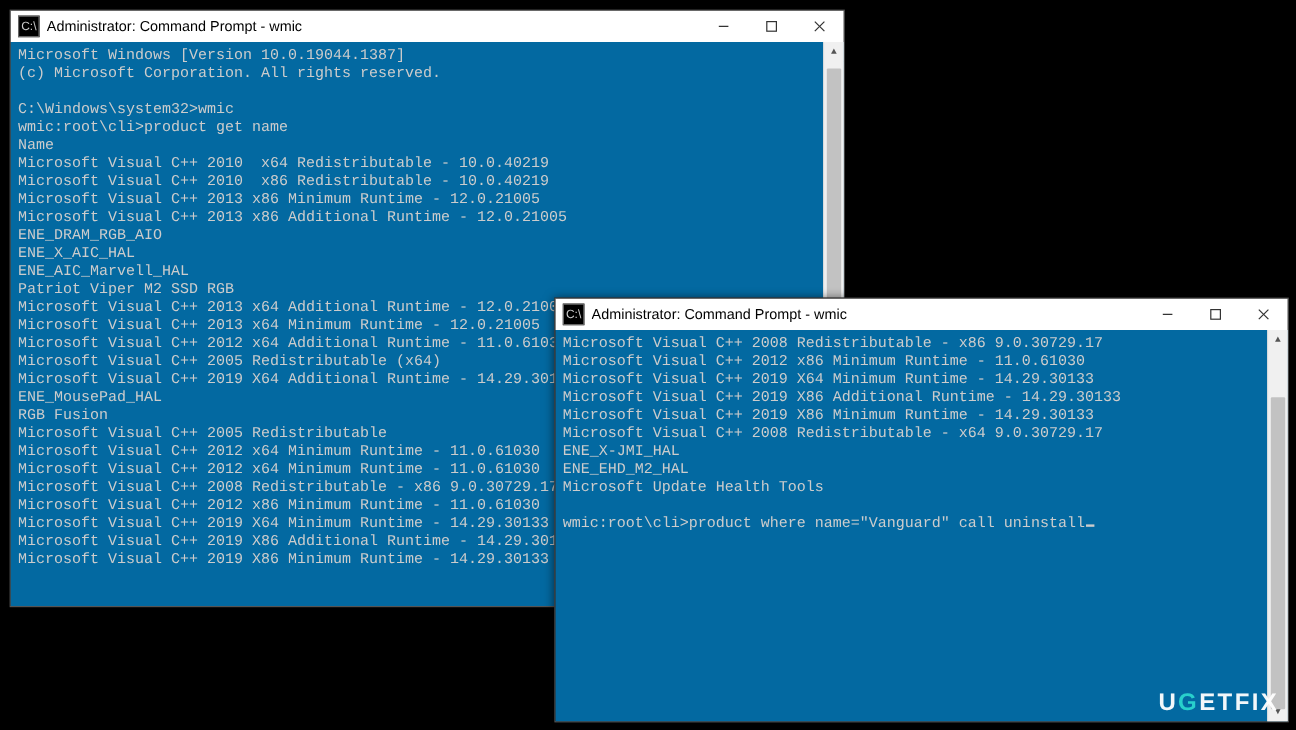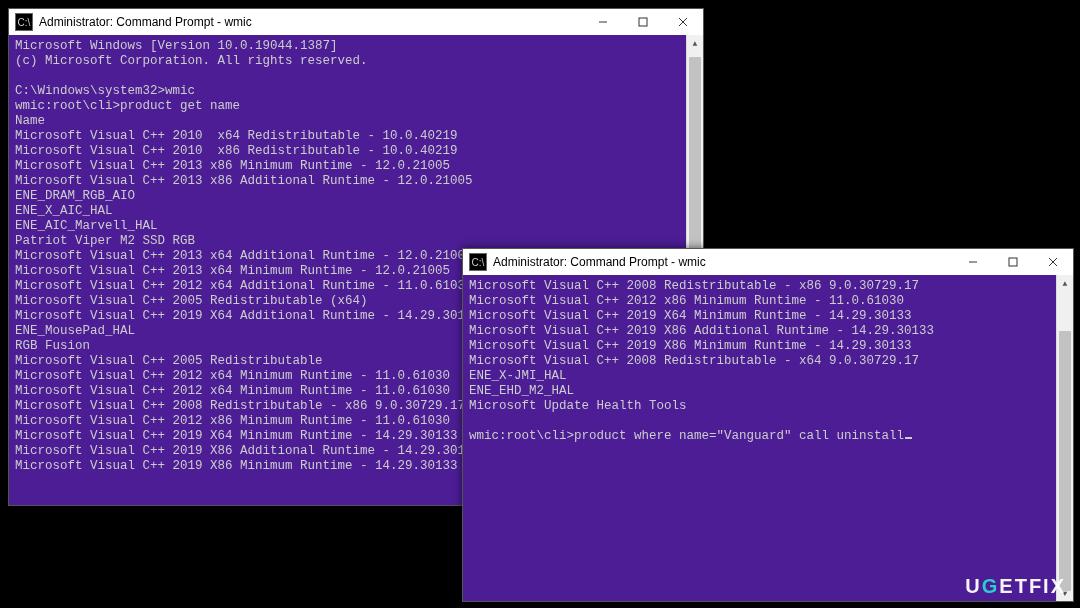--- a/index.html
+++ b/index.html
@@ -56,21 +56,21 @@
     display: flex;
     align-items: center;
     justify-content: center;
     color: #333;
   }
   .tb-btn svg { width: 10px; height: 10px; }
   .term-body {
     flex: 1;
     display: flex;
     position: relative;
-    background: #4c1d95;
+    background: #0369a1;
   }
   .term-content {
     flex: 1;
     color: #ccc;
     font-size: 12.5px;
     line-height: 15px;
     padding: 4px 6px;
     white-space: pre;
     overflow: hidden;
   }

